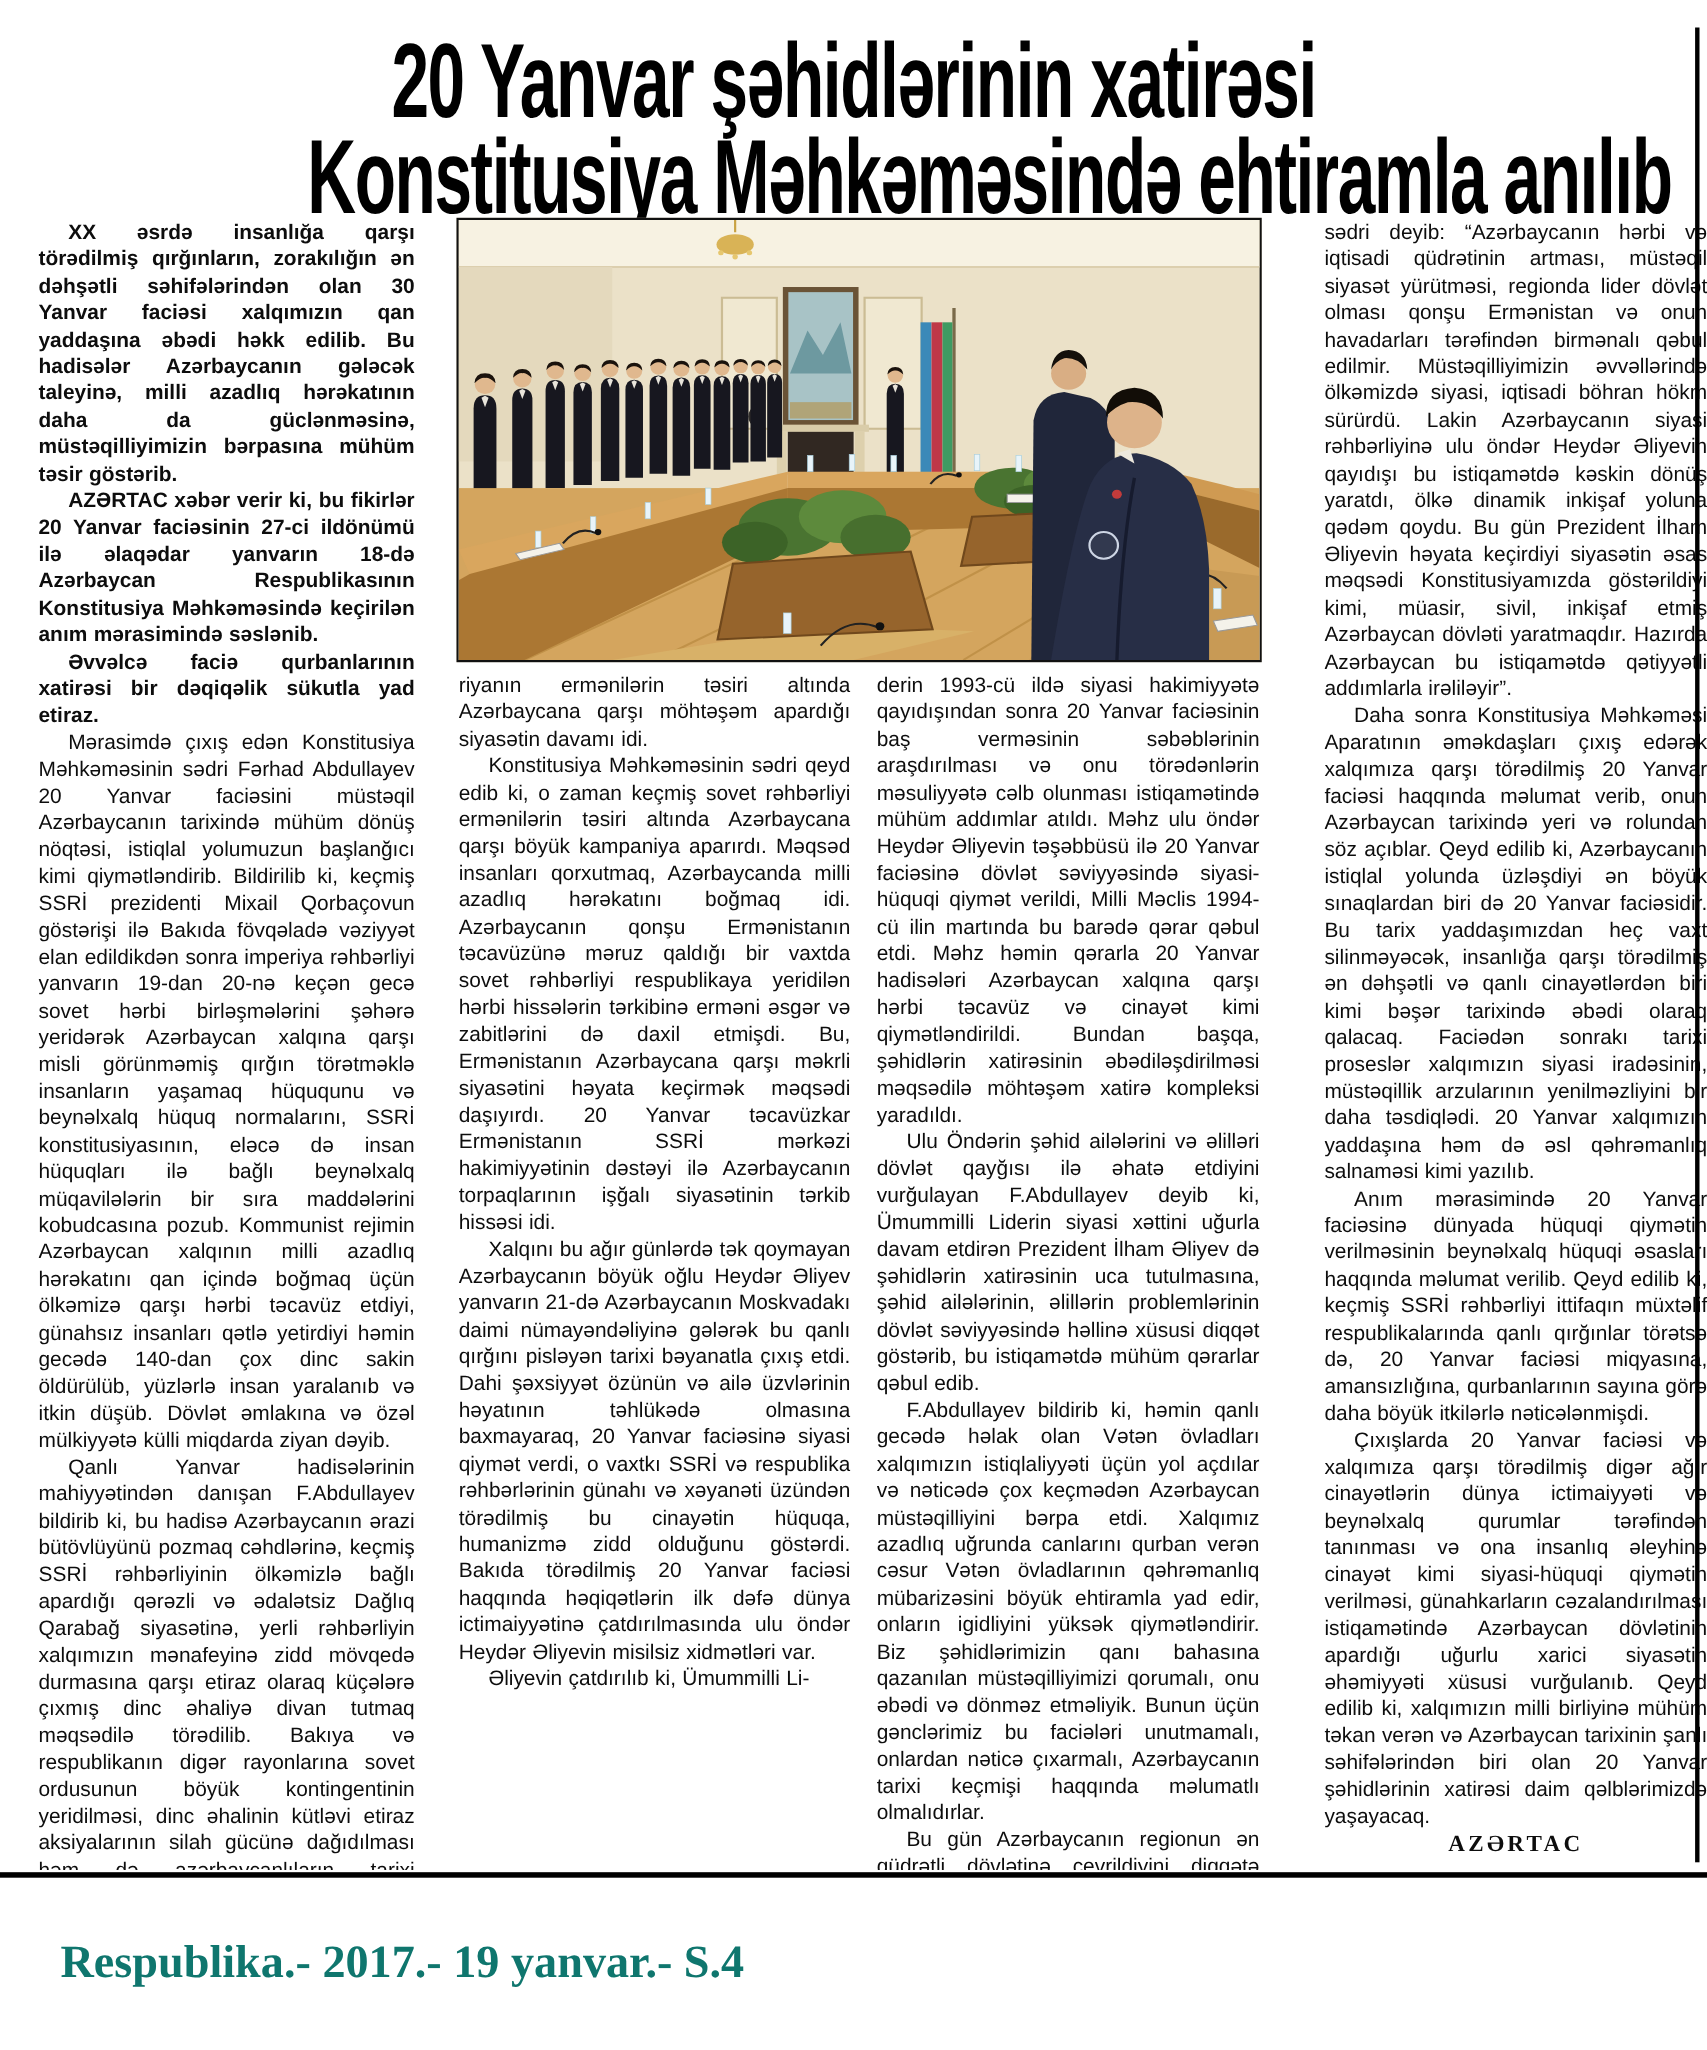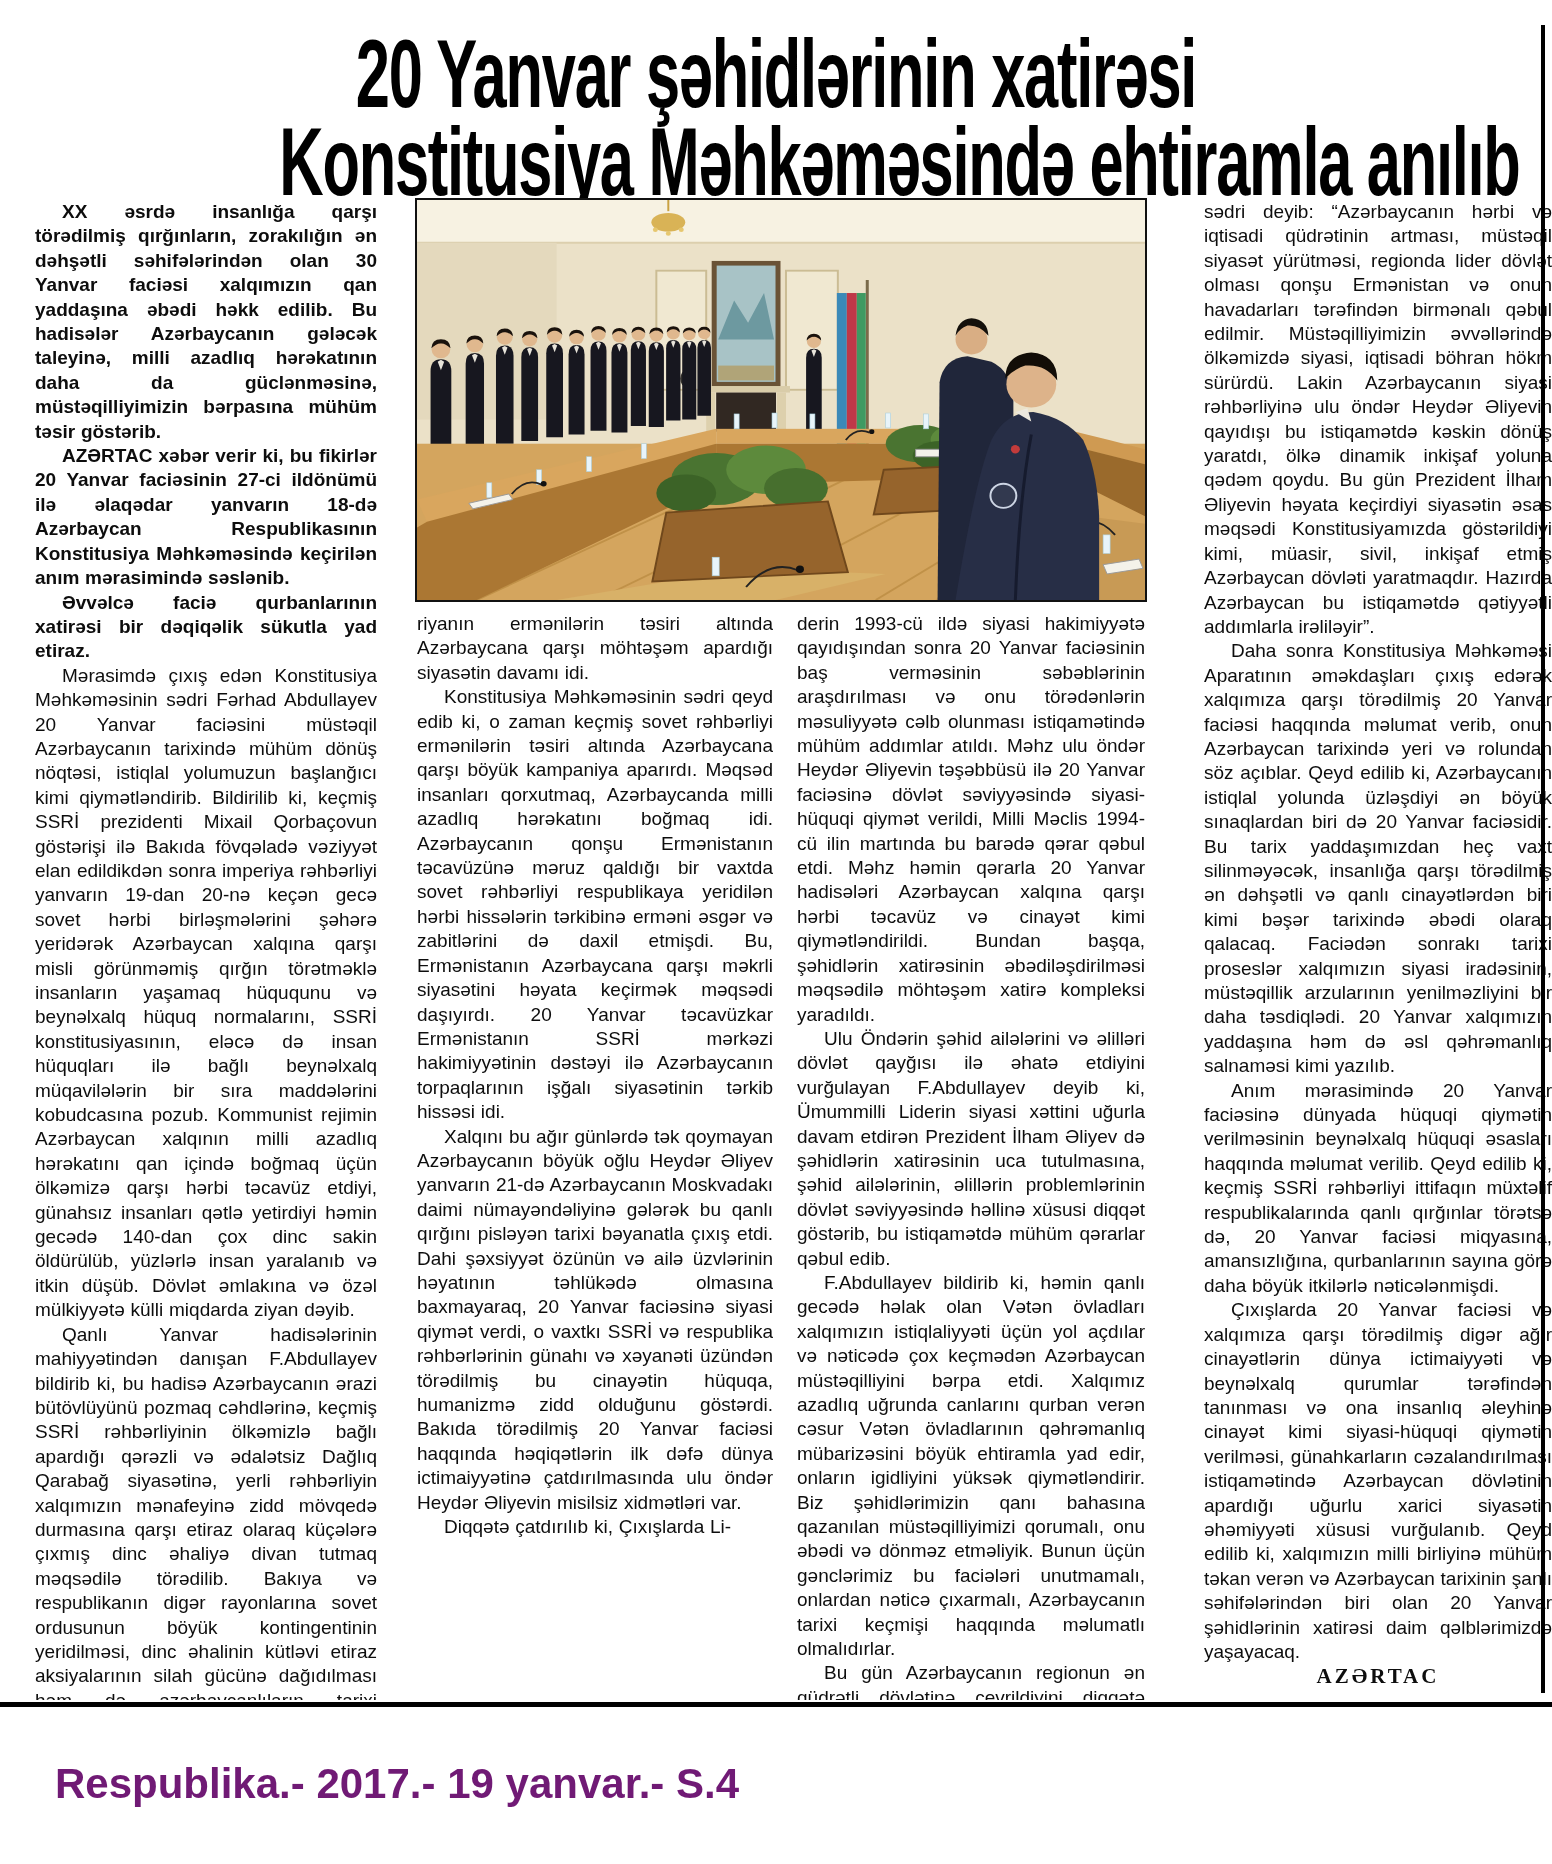--- a/index.html
+++ b/index.html
@@ -29,22 +29,22 @@
 
   
   .photo{position:absolute;left:415px;top:198px;width:732px;height:404px;margin:0;
          border:2px solid #111;box-sizing:border-box;background:#e9dfc6;}
   .photo svg{display:block;width:100%;height:100%;}
 
   
   .vrule{position:absolute;left:1541px;top:25px;width:4px;height:1668px;background:#000;}
   .hrule{position:absolute;left:0;top:1702px;width:1552px;height:5px;background:#000;}
 
-  .footer{position:absolute;left:55px;top:1760px;font-family:Liberation Sans, sans-serif;
-          font-weight:bold;font-size:42px;color:#701a75;}
+  .footer{position:absolute;left:55px;top:1760px;font-family:Liberation Serif, serif;
+          font-weight:bold;font-size:42px;color:#0f766e;}
 </style>
 </head>
 <body>
 
 <div class="page">
 
   <div class="hl hl1">20 Yanvar şəhidlərinin xatirəsi</div>
   <div class="hl hl2">Konstitusiya Məhkəməsində ehtiramla anılıb</div>
 
   <section class="col" id="col1">
@@ -194,21 +194,21 @@
         <circle cx="600" cy="268" r="4.5" fill="#c23b3b"></circle>
         <circle cx="588" cy="318" r="13" fill="#32394f" stroke="#cdd5e4" stroke-width="2"></circle>
       </g>
     </svg>
   </figure>
 
   <section class="col" id="col2">
     <p class="noindent">riyanın ermənilərin təsiri altında Azərbaycana qarşı möhtəşəm apardığı siyasətin davamı idi.</p>
     <p>Konstitusiya Məhkəməsinin sədri qeyd edib ki, o zaman keçmiş sovet rəhbərliyi ermənilərin təsiri altında Azərbaycana qarşı böyük kampaniya aparırdı. Məqsəd insanları qorxutmaq, Azərbaycanda milli azadlıq hərəkatını boğmaq idi. Azərbaycanın qonşu Ermənistanın təcavüzünə məruz qaldığı bir vaxtda sovet rəhbərliyi respublikaya yeridilən hərbi hissələrin tərkibinə erməni əsgər və zabitlərini də daxil etmişdi. Bu, Ermənistanın Azərbaycana qarşı məkrli siyasətini həyata keçirmək məqsədi daşıyırdı. 20 Yanvar təcavüzkar Ermənistanın SSRİ mərkəzi hakimiyyətinin dəstəyi ilə Azərbaycanın torpaqlarının işğalı siyasətinin tərkib hissəsi idi.</p>
     <p>Xalqını bu ağır günlərdə tək qoymayan Azərbaycanın böyük oğlu Heydər Əliyev yanvarın 21-də Azərbaycanın Moskvadakı daimi nümayəndəliyinə gələrək bu qanlı qırğını pisləyən tarixi bəyanatla çıxış etdi. Dahi şəxsiyyət özünün və ailə üzvlərinin həyatının təhlükədə olmasına baxmayaraq, 20 Yanvar faciəsinə siyasi qiymət verdi, o vaxtkı SSRİ və respublika rəhbərlərinin günahı və xəyanəti üzündən törədilmiş bu cinayətin hüquqa, humanizmə zidd olduğunu göstərdi. Bakıda törədilmiş 20 Yanvar faciəsi haqqında həqiqətlərin ilk dəfə dünya ictimaiyyətinə çatdırılmasında ulu öndər Heydər Əliyevin misilsiz xidmətləri var.</p>
-    <p>Diqqətə çatdırılıb ki, Çıxışlarda Li-</p>
+    <p>Əliyevin çatdırılıb ki, Ümummilli Li-</p>
   </section>
 
   <section class="col" id="col3">
     <p class="noindent">derin 1993-cü ildə siyasi hakimiyyətə qayıdışından sonra 20 Yanvar faciəsinin baş verməsinin səbəblərinin araşdırılması və onu törədənlərin məsuliyyətə cəlb olunması istiqamətində mühüm addımlar atıldı. Məhz ulu öndər Heydər Əliyevin təşəbbüsü ilə 20 Yanvar faciəsinə dövlət səviyyəsində siyasi-hüquqi qiymət verildi, Milli Məclis 1994-cü ilin martında bu barədə qərar qəbul etdi. Məhz həmin qərarla 20 Yanvar hadisələri Azərbaycan xalqına qarşı hərbi təcavüz və cinayət kimi qiymətləndirildi. Bundan başqa, şəhidlərin xatirəsinin əbədiləşdirilməsi məqsədilə möhtəşəm xatirə kompleksi yaradıldı.</p>
     <p>Ulu Öndərin şəhid ailələrini və əlilləri dövlət qayğısı ilə əhatə etdiyini vurğulayan F.Abdullayev deyib ki, Ümummilli Liderin siyasi xəttini uğurla davam etdirən Prezident İlham Əliyev də şəhidlərin xatirəsinin uca tutulmasına, şəhid ailələrinin, əlillərin problemlərinin dövlət səviyyəsində həllinə xüsusi diqqət göstərib, bu istiqamətdə mühüm qərarlar qəbul edib.</p>
     <p>F.Abdullayev bildirib ki, həmin qanlı gecədə həlak olan Vətən övladları xalqımızın istiqlaliyyəti üçün yol açdılar və nəticədə çox keçmədən Azərbaycan müstəqilliyini bərpa etdi. Xalqımız azadlıq uğrunda canlarını qurban verən cəsur Vətən övladlarının qəhrəmanlıq mübarizəsini böyük ehtiramla yad edir, onların igidliyini yüksək qiymətləndirir. Biz şəhidlərimizin qanı bahasına qazanılan müstəqilliyimizi qorumalı, onu əbədi və dönməz etməliyik. Bunun üçün gənclərimiz bu faciələri unutmamalı, onlardan nəticə çıxarmalı, Azərbaycanın tarixi keçmişi haqqında məlumatlı olmalıdırlar.</p>
     <p>Bu gün Azərbaycanın regionun ən qüdrətli dövlətinə çevrildiyini diqqətə çatdıran Konstitusiya Məhkəməsinin</p>
   </section>
 
   <section class="col" id="col4">

